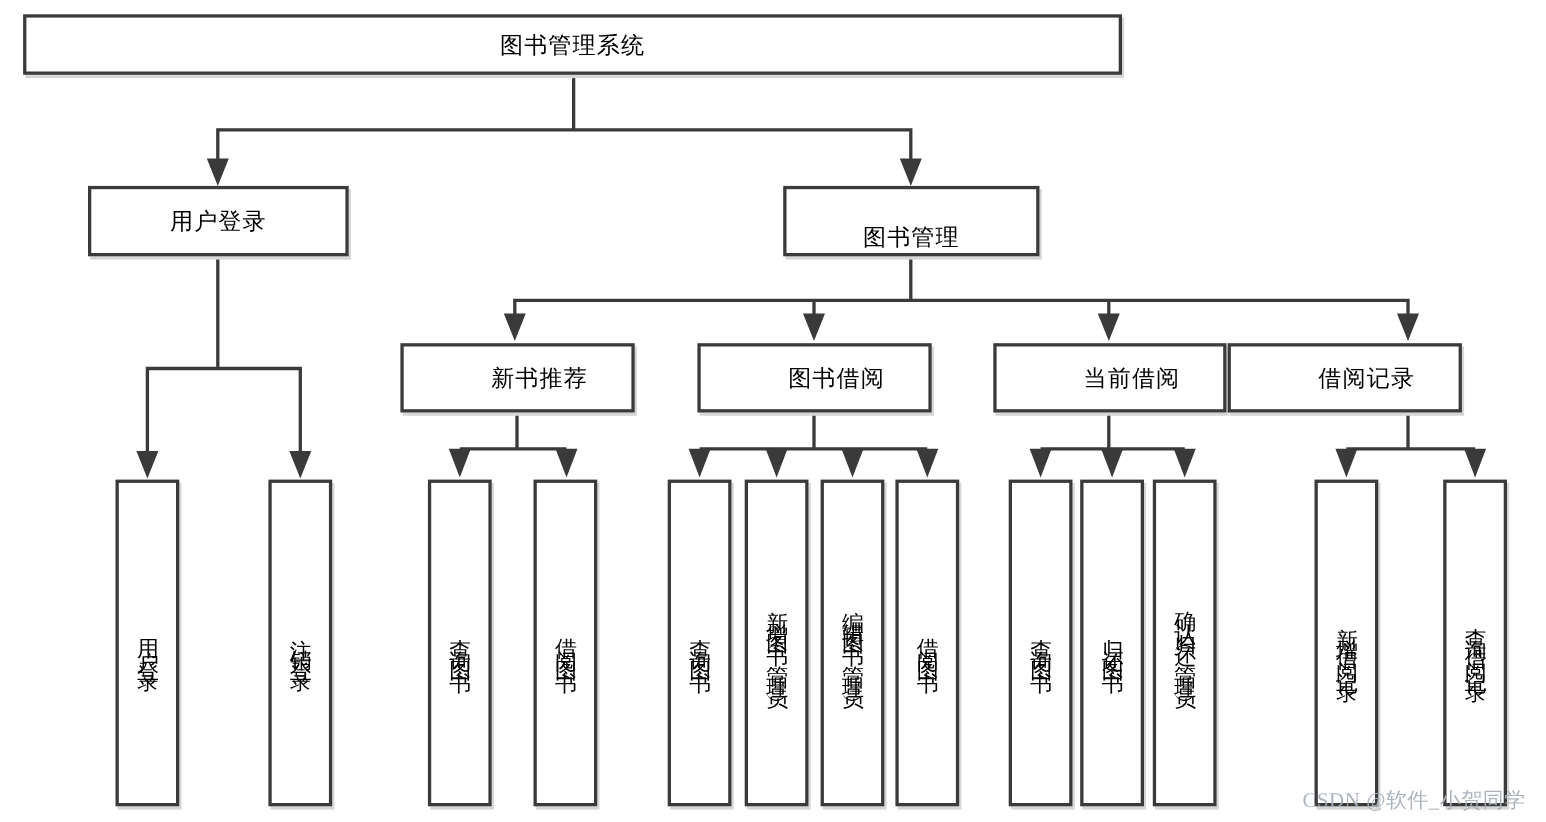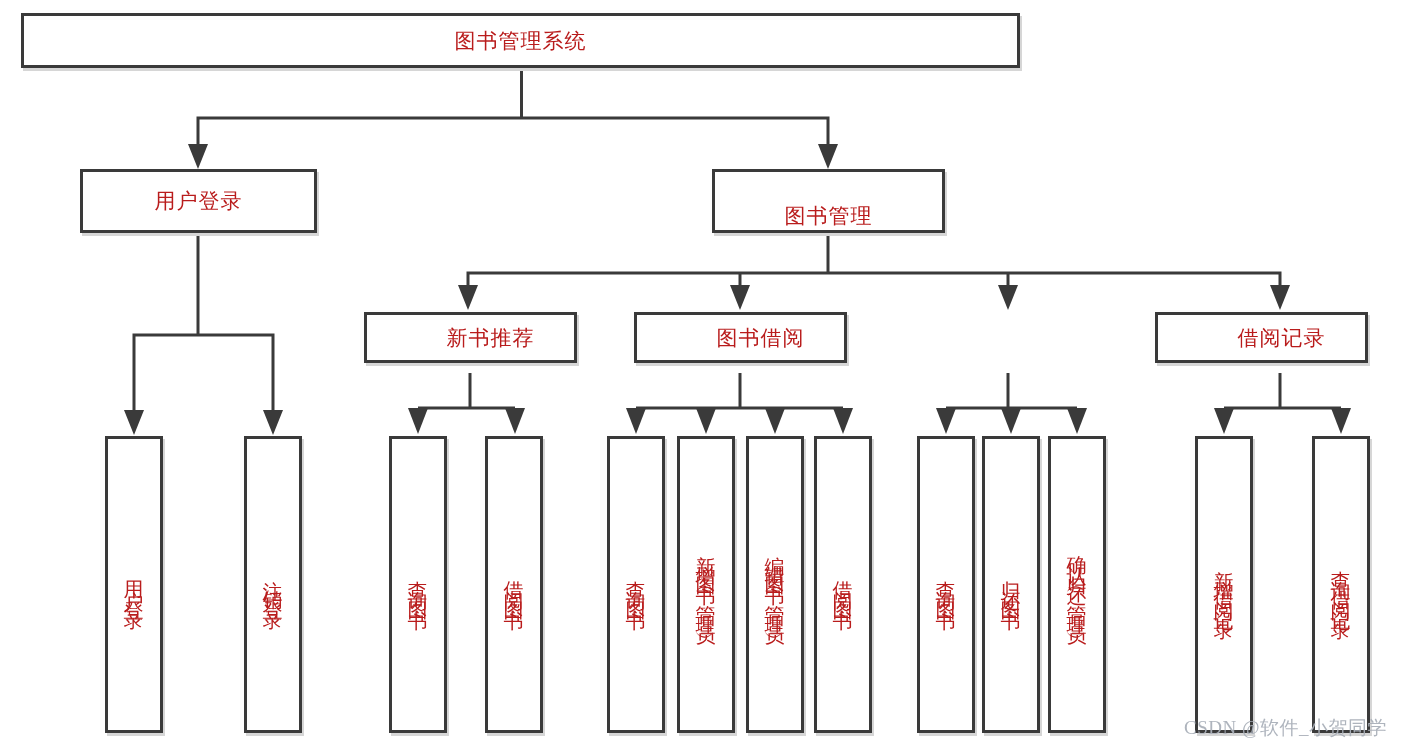--- a/index.html
+++ b/index.html
@@ -3,33 +3,33 @@
 <meta charset="utf-8">
 <style>
   html,body { margin:0; padding:0; background:#ffffff; }
   body { font-family:"Liberation Sans","DejaVu Sans",sans-serif; }
   .stage {
     position:relative; width:1405px; height:747px; background:#ffffff; overflow:hidden;
   }
   svg.connectors { position:absolute; left:0; top:0; width:1405px; height:747px; }
   .node {
     position:absolute; box-sizing:border-box; background:#ffffff;
-    border:3px solid #3a3a3a; color:#b91c1c;
+    border:3px solid #3a3a3a; color:#000000;
     display:flex; align-items:center; justify-content:center;
     box-shadow:2px 3px 0 #d6d6d6;
   }
   .h-label { font-size:21px; letter-spacing:1px; white-space:nowrap; }
   .root-box  { left:21px;  top:13px;  width:999px; height:55px; }
   .l2-user   { left:80px;  top:169px; width:237px; height:64px; }
   .l2-book   { left:712px; top:169px; width:233px; height:64px;align-items:flex-end; }
-  .l3 { top:312px; height:51px;padding-left:40px; }
+  .l3 { top:312px; height:63px;padding-left:40px; }
   .l3-newrec { left:364px;  width:213px; }
   .l3-borrow { left:634px;  width:213px; }
   .l3-curr   { left:903px;  width:212px; }
-  .l3-record { left:1155px; width:213px; }
+  .l3-record { left:1116px; width:213px; }
   .leaf { top:436px; width:58px; height:297px; }
   .leaf .v-label {
     writing-mode:vertical-rl; text-orientation:mixed;
     font-size:20px; line-height:1; letter-spacing:10px; white-space:nowrap;
   }
   .lf1  { left:105px; }  .lf2  { left:244px; }
   .lf3  { left:389px; }  .lf4  { left:485px; }
   .lf5  { left:607px; }  .lf6  { left:677px; }
   .lf7  { left:746px; }  .lf8  { left:814px; }
   .lf9  { left:917px; }  .lf10 { left:982px; }
@@ -102,20 +102,23 @@
   <div class="node l2-book">
     <span class="h-label">图书管理</span>
   </div>
 
   <div class="node l3 l3-newrec">
     <span class="h-label">新书推荐</span>
   </div>
   <div class="node l3 l3-borrow">
     <span class="h-label">图书借阅</span>
   </div>
+  <div class="node l3 l3-curr">
+    <span class="h-label">当前借阅</span>
+  </div>
   <div class="node l3 l3-record">
     <span class="h-label">借阅记录</span>
   </div>
 
   <div class="node leaf lf1">
     <span class="v-label">用户登录</span>
   </div>
   <div class="node leaf lf2">
     <span class="v-label">注销登录</span>
   </div>

